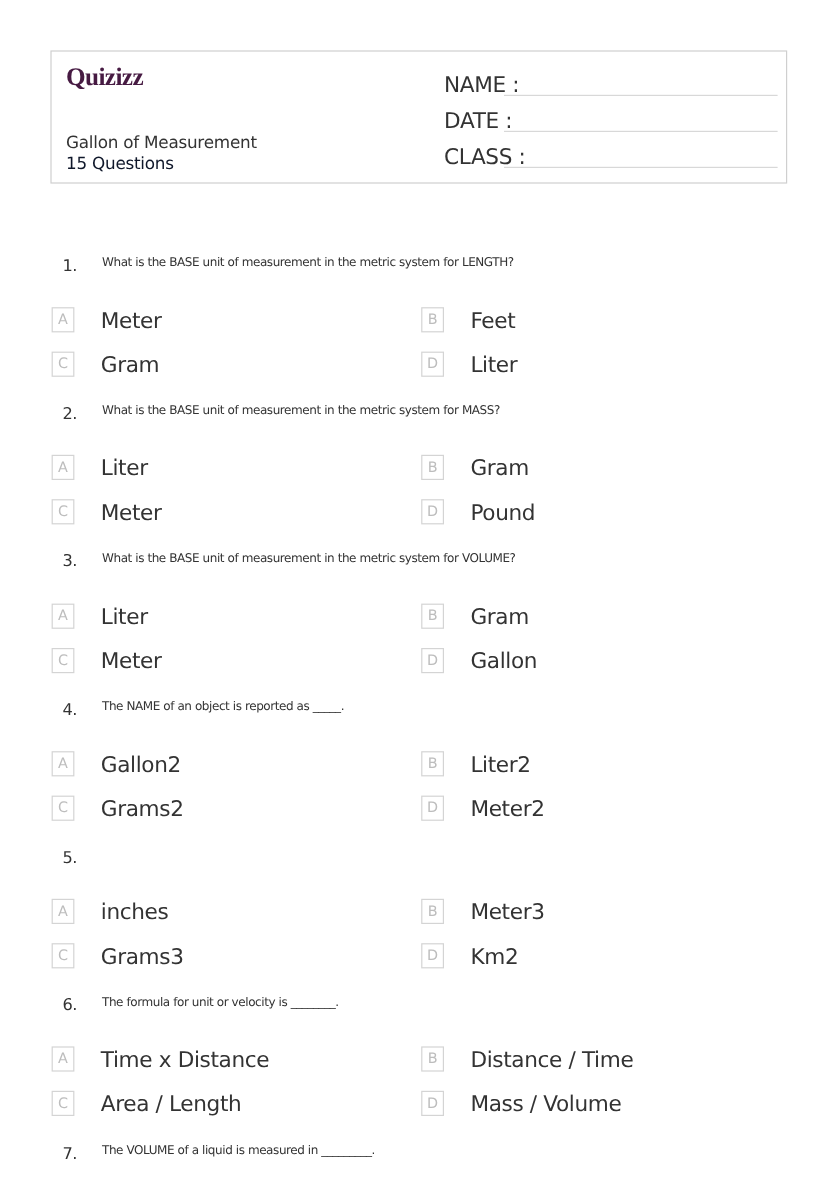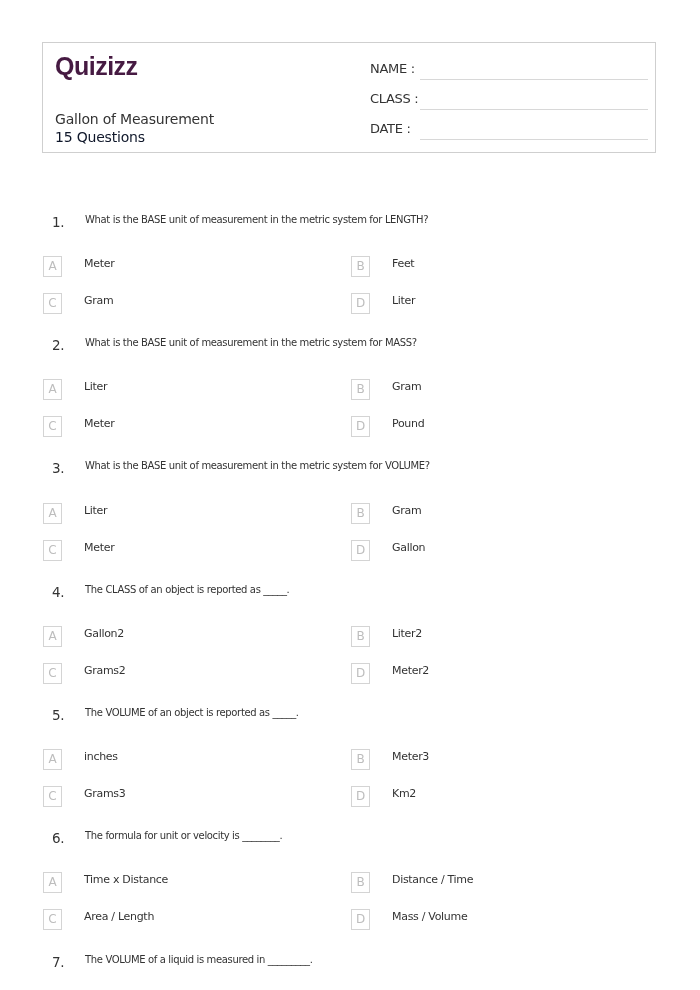--- a/index.html
+++ b/index.html
@@ -21,23 +21,23 @@
       top: 42px;
       width: 614px;
       height: 111px;
       border: 1px solid #cfcfcf;
       box-sizing: border-box;
     }
     .logo {
       position: absolute;
       left: 12px;
       top: 9px;
-      font-family: Liberation Sans, sans-serif;
+      font-family: Liberation Serif, serif;
       font-weight: bold;
-      font-size: 25px;
+      font-size: 21px;
       letter-spacing: -0.5px;
       color: #461a42;
     }
     .quiz-title {
       position: absolute;
       left: 12px;
       top: 68px;
       font-size: 14px;
       color: #333;
       letter-spacing: -0.2px;
@@ -57,21 +57,21 @@
       width: 278px;
     }
     .field-row {
       position: relative;
       height: 30px;
     }
     .field-label {
       position: absolute;
       left: 0;
       top: 4px;
-      font-size: 13px;
+      font-size: 18px;
       color: #333;
       letter-spacing: -0.3px;
     }
     .field-line {
       position: absolute;
       left: 50px;
       right: 0;
       top: 22px;
       height: 0;
       border-bottom: 1px solid #d8d8d8;
@@ -119,46 +119,46 @@
       box-sizing: border-box;
       font-size: 12px;
       line-height: 19px;
       text-align: center;
       color: #bdbdbd;
     }
     .opt-text {
       position: absolute;
       left: 41px;
       top: 1px;
-      font-size: 11px;
+      font-size: 18px;
       color: #333;
       letter-spacing: -0.3px;
       white-space: nowrap;
     }
   </style>
 </head>
 <body>
 
 <div class="header-box">
   <div class="logo">Quizizz</div>
   <div class="quiz-title">Gallon of Measurement</div>
   <div class="quiz-count">15 Questions</div>
   <div class="fields">
     <div class="field-row">
       <span class="field-label">NAME :</span>
       <span class="field-line"></span>
     </div>
     <div class="field-row">
+      <span class="field-label">DATE :</span>
+      <span class="field-line"></span>
+    </div>
+    <div class="field-row">
       <span class="field-label">CLASS :</span>
       <span class="field-line"></span>
     </div>
-    <div class="field-row">
-      <span class="field-label">DATE :</span>
-      <span class="field-line"></span>
-    </div>
   </div>
 </div>
 
 <div class="question" style="top:214px;">
   <div class="q-text-row">
     <span class="q-num">1.</span>
     <span class="q-text">What is the BASE unit of measurement in the metric system for LENGTH?</span>
   </div>
   <div class="option" style="left:43px; top:42px;">
     <span class="opt-box">A</span>
@@ -220,21 +220,21 @@
   </div>
   <div class="option" style="left:351px; top:80px;">
     <span class="opt-box">D</span>
     <span class="opt-text">Gallon</span>
   </div>
 </div>
 
 <div class="question" style="top:584px;">
   <div class="q-text-row">
     <span class="q-num">4.</span>
-    <span class="q-text">The CLASS of an object is reported as _____.</span>
+    <span class="q-text">The NAME of an object is reported as _____.</span>
   </div>
   <div class="option" style="left:43px; top:42px;">
     <span class="opt-box">A</span>
     <span class="opt-text">Gallon2</span>
   </div>
   <div class="option" style="left:351px; top:42px;">
     <span class="opt-box">B</span>
     <span class="opt-text">Liter2</span>
   </div>
   <div class="option" style="left:43px; top:79px;">
@@ -243,21 +243,20 @@
   </div>
   <div class="option" style="left:351px; top:79px;">
     <span class="opt-box">D</span>
     <span class="opt-text">Meter2</span>
   </div>
 </div>
 
 <div class="question" style="top:707px;">
   <div class="q-text-row">
     <span class="q-num">5.</span>
-    <span class="q-text">The VOLUME of an object is reported as _____.</span>
   </div>
   <div class="option" style="left:43px; top:42px;">
     <span class="opt-box">A</span>
     <span class="opt-text">inches</span>
   </div>
   <div class="option" style="left:351px; top:42px;">
     <span class="opt-box">B</span>
     <span class="opt-text">Meter3</span>
   </div>
   <div class="option" style="left:43px; top:79px;">

